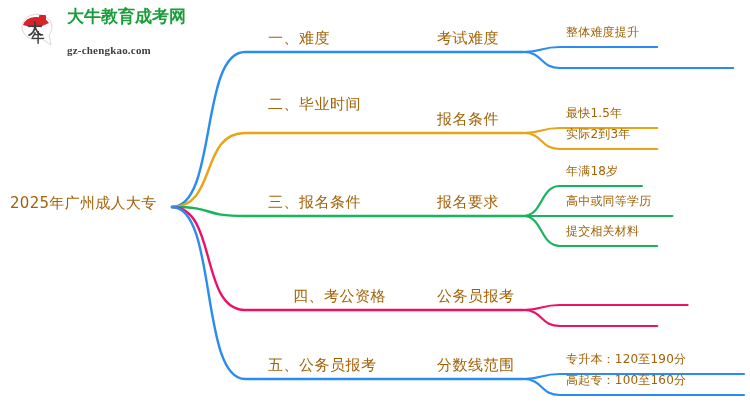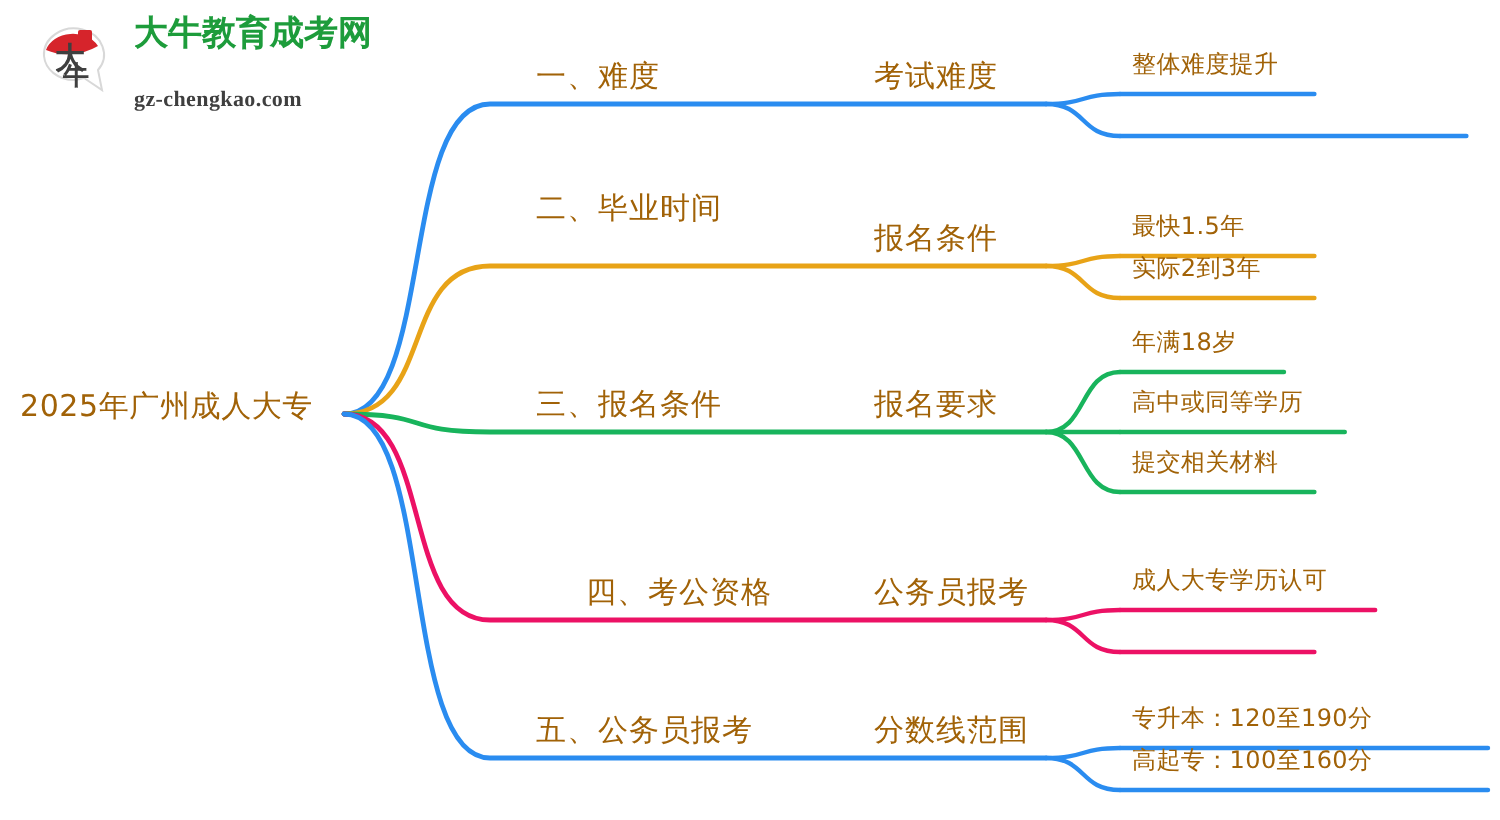--- a/index.html
+++ b/index.html
@@ -141,21 +141,20 @@
       <div class="node l2-node" style="left: 437px; top: 31px;">考试难度</div>
       <div class="node leaf-node" style="left: 566px; top: 107px;">最快1.5年</div>
       <div class="node leaf-node" style="left: 566px; top: 128px;">实际2到3年</div>
       <div class="node l1-node" style="left: 268px; top: 97px;">二、毕业时间</div>
       <div class="node l2-node" style="left: 437px; top: 112px;">报名条件</div>
       <div class="node leaf-node" style="left: 566px; top: 165px;">年满18岁</div>
       <div class="node leaf-node" style="left: 566px; top: 195px;">高中或同等学历</div>
       <div class="node leaf-node" style="left: 566px; top: 225px;">提交相关材料</div>
       <div class="node l1-node" style="left: 268px; top: 195px;">三、报名条件</div>
       <div class="node l2-node" style="left: 437px; top: 195px;">报名要求</div>
-      <div class="node leaf-node" style="left: 566px; top: 284px;">成人大专学历认可</div>
       <div class="node l1-node" style="left: 268px; top: 289px; margin-left: 25px;">四、考公资格</div>
       <div class="node l2-node" style="left: 437px; top: 289px;">公务员报考</div>
       <div class="node leaf-node" style="left: 566px; top: 353px;">专升本：120至190分</div>
       <div class="node leaf-node" style="left: 566px; top: 374px;">高起专：100至160分</div>
       <div class="node l1-node" style="left: 268px; top: 358px;">五、公务员报考</div>
       <div class="node l2-node" style="left: 437px; top: 358px;">分数线范围</div>
       <div class="node root-node" style="left: 10px; top: 196px;">2025年广州成人大专</div>
     </div>
 
   <div class="logo">

